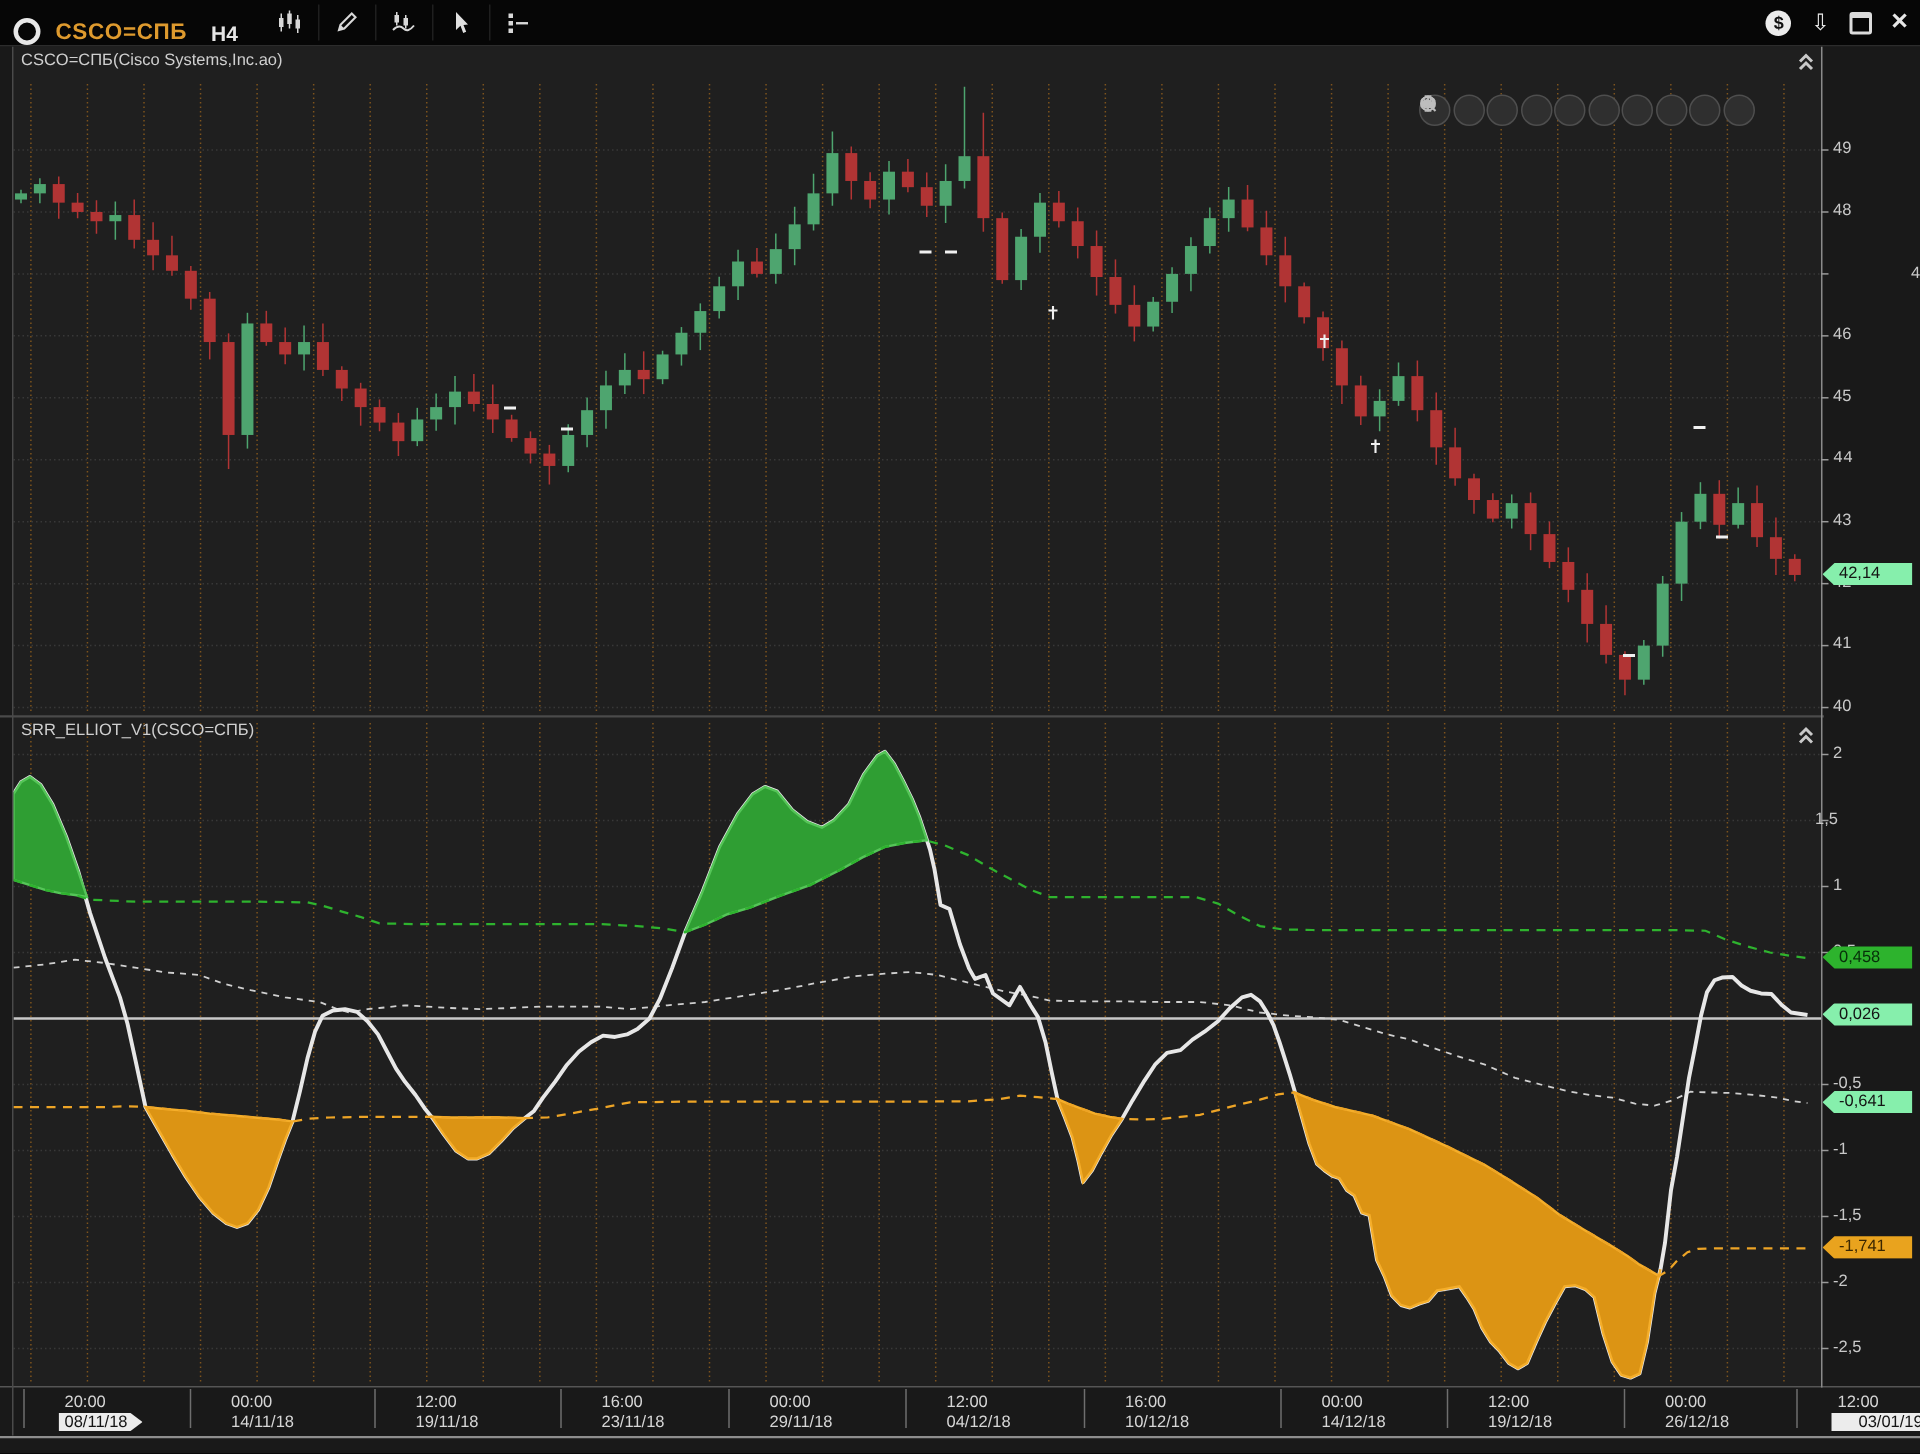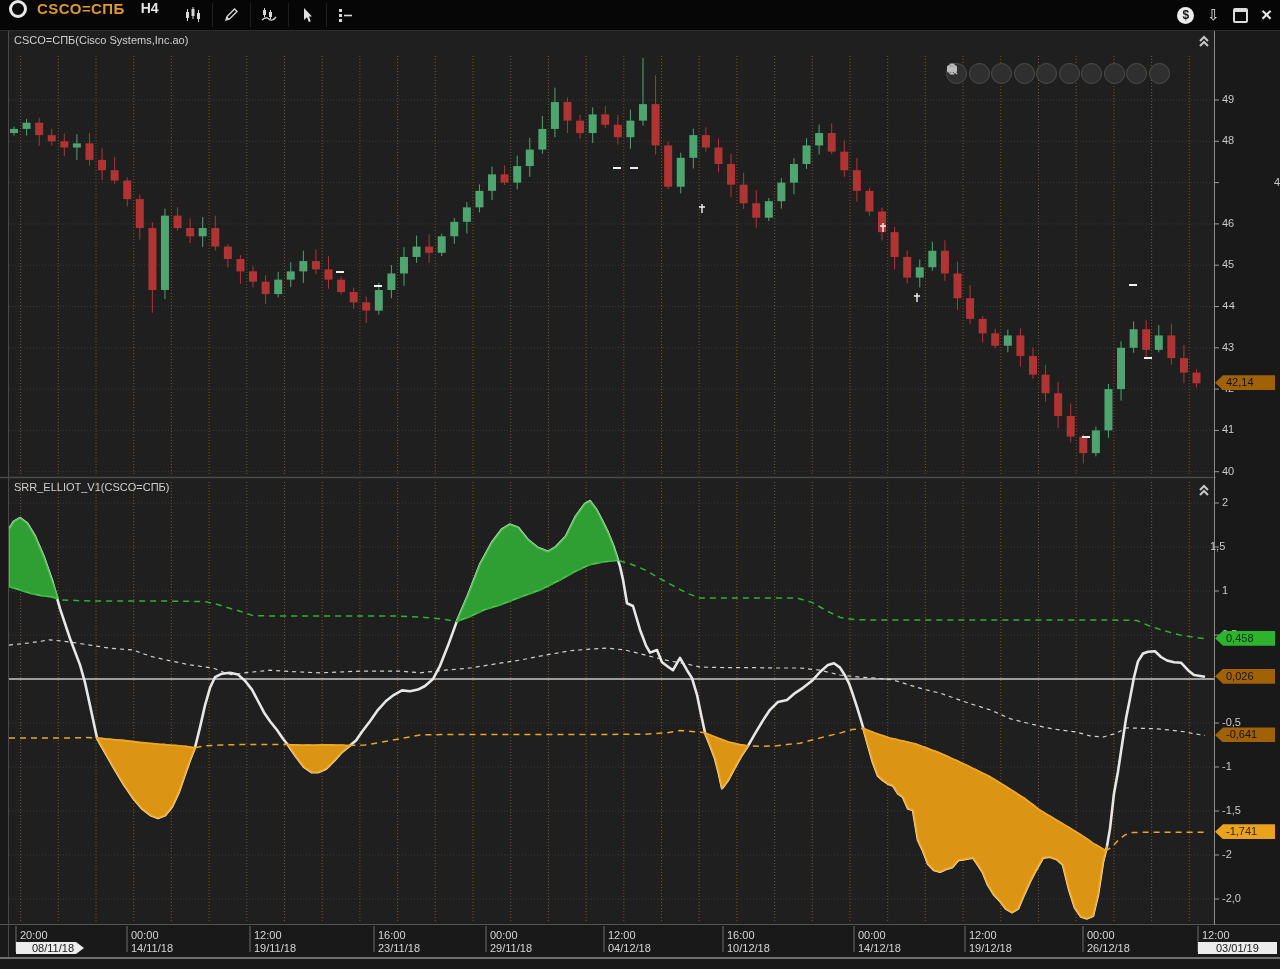--- a/index.html
+++ b/index.html
@@ -1,20 +1,20 @@
 <!DOCTYPE html>
 <html><head>
 <meta charset="utf-8">
 <style>
   html,body{margin:0;padding:0;background:#000;}
   body{width:1280px;height:969px;position:relative;overflow:hidden;
        font-family:"Liberation Sans","DejaVu Sans",sans-serif;-webkit-font-smoothing:antialiased;}
   
   .titlebar{position:absolute;left:0;top:0;width:1280px;height:30px;background:#060606;
-            border-bottom:1px solid #2c2c2c;display:flex;align-items:flex-start;z-index:30;}
+            border-bottom:1px solid #2c2c2c;display:flex;align-items:flex-end;z-index:30;}
   .ring{width:12px;height:12px;border:3px solid #e8e8e8;border-radius:50%;margin-left:9px;}
   .tb-title{color:#de9a2e;font-size:15px;font-weight:bold;margin-left:10px;letter-spacing:.4px;}
   .tb-tf{color:#e5e5e5;font-size:14px;font-weight:bold;margin-left:16px;}
   .tb-icons{display:flex;margin-left:16px;height:30px;align-items:center;}
   .tb-btn{width:37px;height:24px;display:flex;align-items:center;justify-content:center;
           border-left:1px solid #1f1f1f;cursor:pointer;}
   .tb-btn:first-child{border-left:none;}
   .win-icons{position:absolute;right:8px;top:0;height:30px;display:flex;align-items:center;gap:13px;}
   .dollar{width:17px;height:17px;border-radius:50%;background:#ececec;color:#111;font-weight:bold;
           font-size:12px;display:flex;align-items:center;justify-content:center;}
@@ -27,28 +27,28 @@
   .pane-title{position:absolute;color:#cfcfcf;font-size:11px;z-index:5;}
   
   .nav{position:absolute;left:946px;top:33px;display:flex;align-items:center;z-index:6;}
   .nav-btn{width:19px;height:19px;border-radius:50%;background:#2f2f2f;border:1px solid #4e4e4e;
            margin-right:1.5px;display:flex;align-items:center;justify-content:center;cursor:pointer;}
   .chev{position:absolute;width:16px;height:14px;z-index:6;cursor:pointer;}
   
   .ax-label{position:absolute;color:#c9c9c9;font-size:11px;z-index:4;}
   .tag{position:absolute;height:15px;line-height:15px;font-size:11px;font-weight:normal;color:#141414;
        padding:0 5px 0 11px;z-index:7;clip-path:polygon(0 50%,8px 0,100% 0,100% 100%,8px 100%);}
-  .tag.gray{background:#a16207;}
+  .tag.gray{background:#86efac;}
   .tag.green{background:#2db32d;color:#07300a;}
   .tag.orange{background:#e9a31e;color:#3a2600;}
   
-  .tcol{position:absolute;z-index:5;color:#d6d6d6;font-size:11px;line-height:12px;}
+  .tcol{position:absolute;z-index:5;color:#d6d6d6;font-size:11px;line-height:12px;margin-left:23px;}
   .tcol .t{display:block;}
   .tcol .d{display:block;margin-top:1px;color:#d6d6d6;}
-  .dtag-arrow{background:#ececec;color:#141414;padding:0 10px 0 16px;display:inline-block;margin-left:-4px;
+  .dtag-arrow{background:#ececec;color:#141414;padding:0 10px 0 4px;display:inline-block;margin-left:-4px;
         clip-path:polygon(0 0,calc(100% - 8px) 0,100% 50%,calc(100% - 8px) 100%,0 100%);}
   .dtag-box{background:#ececec;color:#141414;padding:0 18px;display:inline-block;margin-left:-4px;}
 </style>
 </head>
 <body>
 
 <div class="titlebar">
   <div class="ring"></div>
   <span class="tb-title">CSCO=СПБ</span>
   <span class="tb-tf">H4</span>
@@ -517,21 +517,21 @@
       <div class="ax-label" style="position: absolute; left: 1222px; top: 393.4px;">41</div>
       <div class="ax-label" style="position: absolute; left: 1222px; top: 434.7px;">40</div>
       <div class="ax-label" style="position: absolute; left: 1222px; top: 466px;">2</div>
       <div class="ax-label" style="position: absolute; left: 1210px; top: 510px;">1,5</div>
       <div class="ax-label" style="position: absolute; left: 1222px; top: 554px;">1</div>
       <div class="ax-label" style="position: absolute; left: 1222px; top: 598px;">0,5</div>
       <div class="ax-label" style="position: absolute; left: 1222px; top: 686px;">-0,5</div>
       <div class="ax-label" style="position: absolute; left: 1222px; top: 730px;">-1</div>
       <div class="ax-label" style="position: absolute; left: 1222px; top: 774px;">-1,5</div>
       <div class="ax-label" style="position: absolute; left: 1222px; top: 818px;">-2</div>
-      <div class="ax-label" style="position: absolute; left: 1222px; top: 862px;">-2,0</div>
+      <div class="ax-label" style="position: absolute; left: 1222px; top: 862px;">-2,5</div>
       <div class="tag gray" style="position: absolute; left: 1215px; top: 345.318px; width: 44px;">42,14</div>
       <div class="tag green" style="position: absolute; left: 1215px; top: 600.696px; width: 44px;">0,458</div>
       <div class="tag gray" style="position: absolute; left: 1215px; top: 638.712px; width: 44px;">0,026</div>
       <div class="tag gray" style="position: absolute; left: 1215px; top: 697.408px; width: 44px;">-0,641</div>
       <div class="tag orange" style="position: absolute; left: 1215px; top: 794.208px; width: 44px;">-1,741</div>
       <div class="tcol" style="position: absolute; left: 20px; top: 899px;">
         <span class="t">20:00</span>
         <span class="d"><span class="dtag-arrow">08/11/18</span></span>
       </div>
       <div class="tcol" style="position: absolute; left: 131px; top: 899px;">

